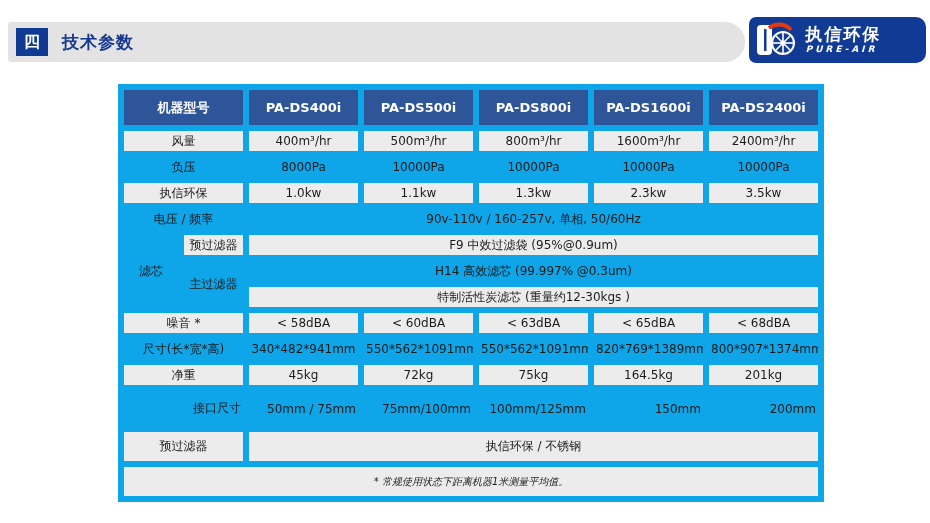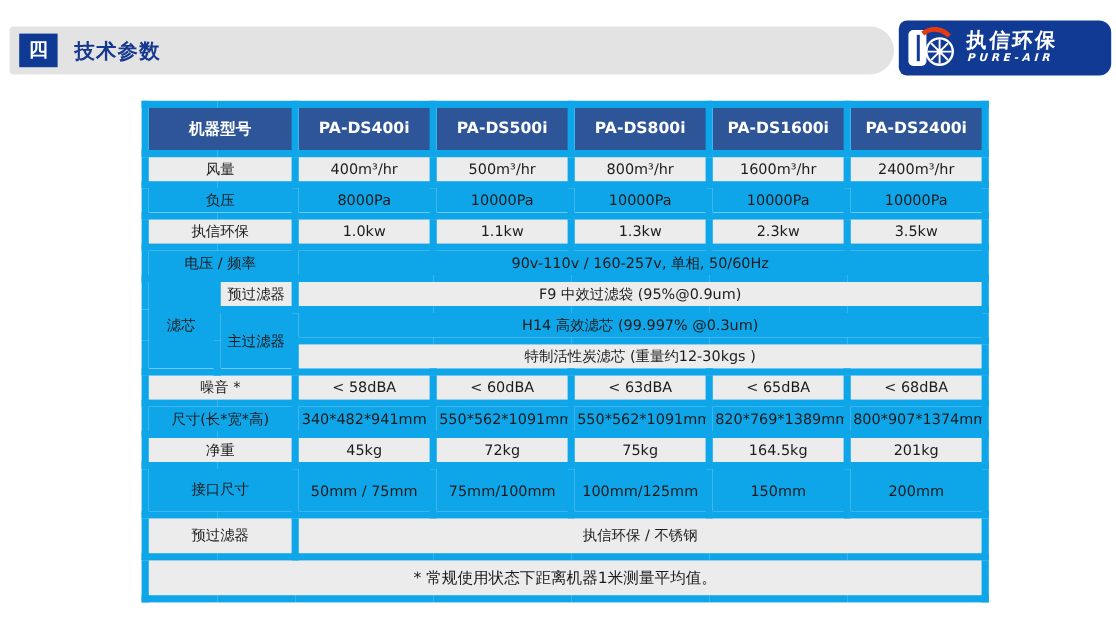--- a/index.html
+++ b/index.html
@@ -21,26 +21,26 @@
   .logo-cn{color:#fff;font-weight:bold;font-size:17px;letter-spacing:2px;}
   .logo-en{color:#fff;font-weight:bold;font-style:italic;font-size:9px;letter-spacing:3px;margin-top:2px;text-align:center;}
 
   
   table.spec{position:absolute;left:118px;top:84px;width:700px;border-collapse:collapse;
              table-layout:fixed;font-size:12px;color:#1b1b1b;}
   table.spec th,table.spec td{border:6px solid #0ea5e9;text-align:center;padding:1px 2px;
              overflow:hidden;font-weight:normal;}
   table.spec thead th{background:#2e5597;color:#ffffff;font-weight:bold;font-size:13px;height:33px;}
   tr.r{height:26px;}
-  tr.r-port td{height:33px;}
+  tr.r-port td{height:33px;text-align:right;}
   tr.r-last td{height:27px;}
   td.gray{background:#ececec;margin-left:30px;}
   td.white{background:#0ea5e9;}
   td.left{text-align:left;padding-left:8px;}
-  td.note{background:#ececec;text-align:left;padding-left:7px;font-size:13px;height:27px;}
+  td.note{background:#ececec;text-align:left;padding-left:7px;font-size:10px;height:27px;font-style:italic;}
 </style>
 </head>
 <body>
 
 <div class="page">
 
   <div class="title-band">
     <div class="badge">
       <span>四</span>
     </div>

